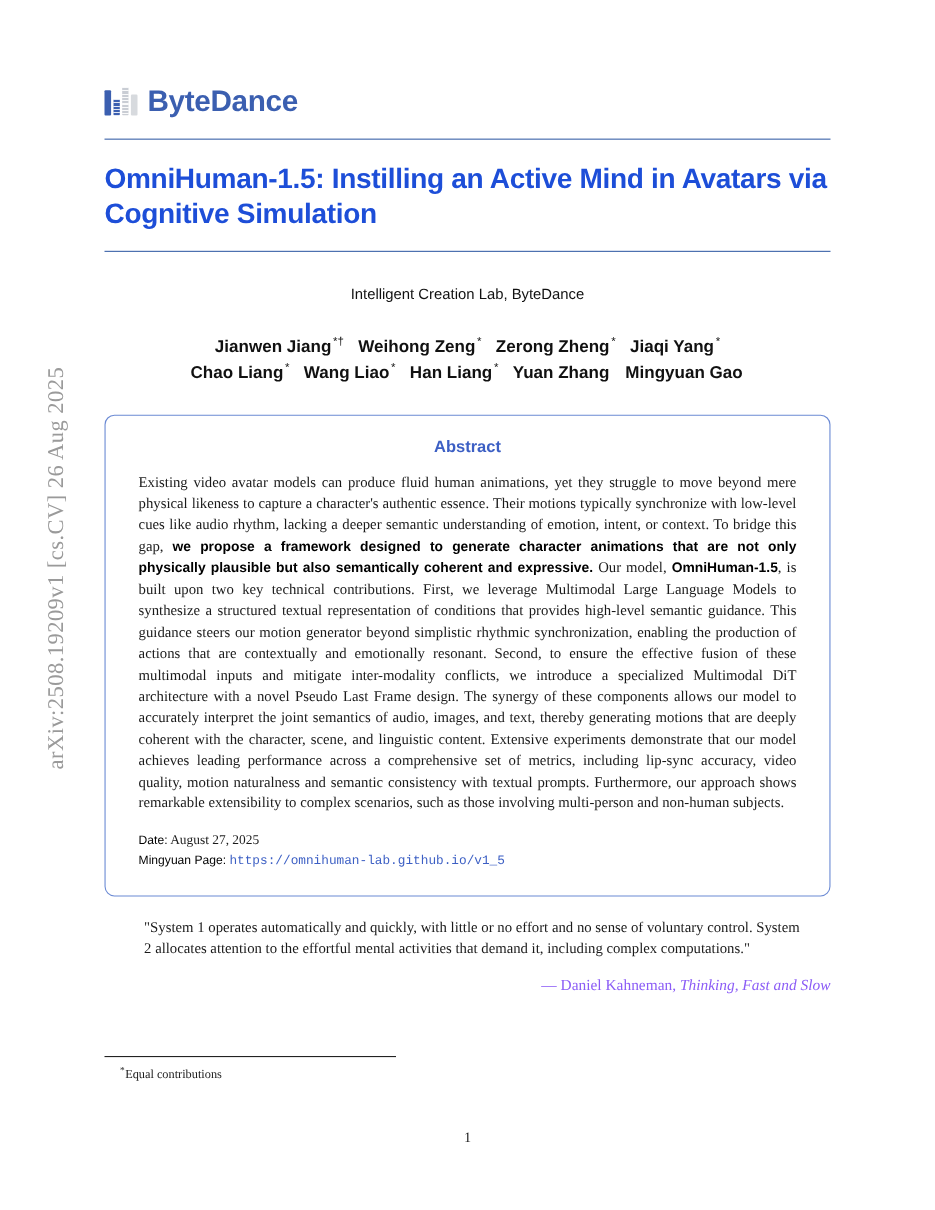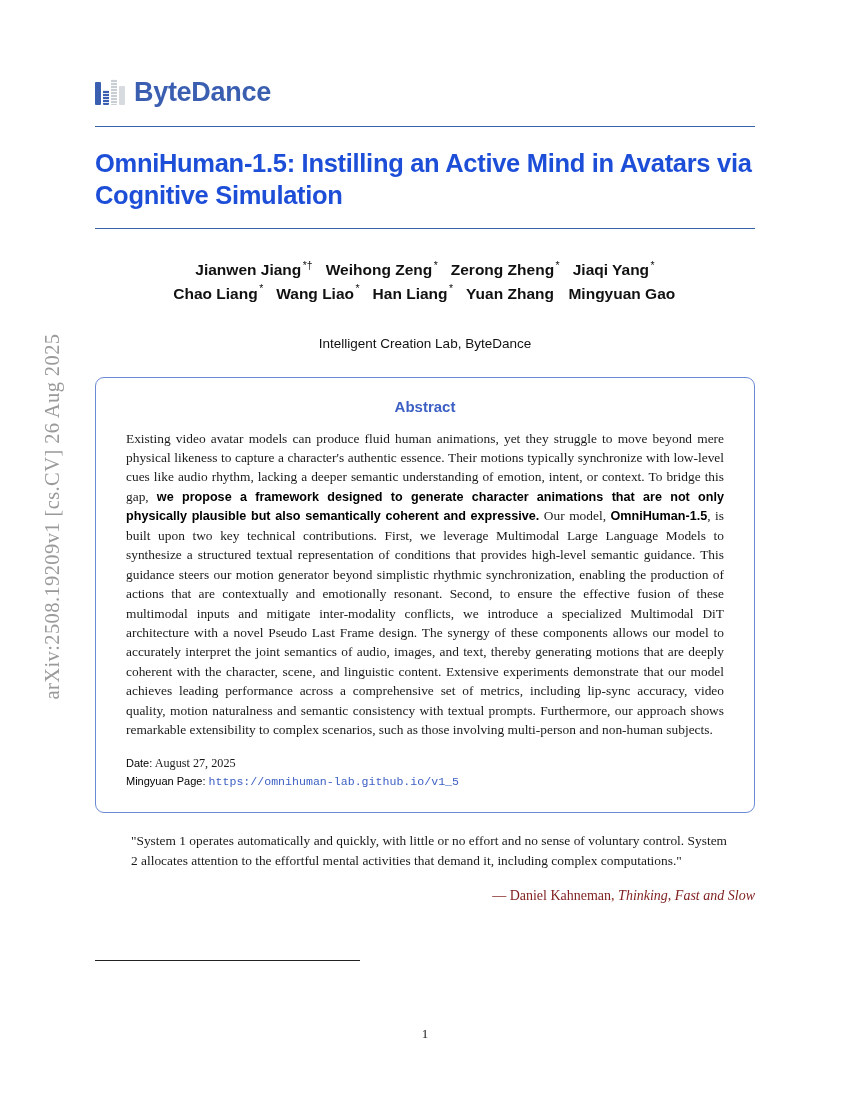--- a/index.html
+++ b/index.html
@@ -191,21 +191,21 @@
     font-size: 13.4px;
     line-height: 1.47;
     text-align: justify;
     color: #1a1a1a;
   }
   #quote-attrib {
     margin: 17px 0 0 0;
     text-align: right;
     font-family: "Liberation Serif", serif;
     font-size: 14px;
-    color: #7f1d1d;
+    color: #8b5cf6;
   }
   #quote-attrib .work { font-style: italic; }
 
   
   #footnotes {
     position: absolute;
     left: 0;
     top: 960px;
     width: 280px;
   }
@@ -258,30 +258,30 @@
       <span class="logo-text">ByteDance</span>
     </div>
   </div>
 
   <div class="rule" id="rule-top"></div>
 
   <h1 id="paper-title">OmniHuman-1.5: Instilling an Active Mind in Avatars via Cognitive Simulation</h1>
 
   <div class="rule" id="rule-under-title"></div>
 
+  <div id="affiliation">Intelligent Creation Lab, ByteDance</div>
+
   <div id="authors">
     <div>
       <span class="author"><span>Jianwen Jiang</span><span class="sup">*†</span></span><span class="author"><span>Weihong Zeng</span><span class="sup">*</span></span><span class="author"><span>Zerong Zheng</span><span class="sup">*</span></span><span class="author"><span>Jiaqi Yang</span><span class="sup">*</span></span>
     </div>
     <div>
       <span class="author"><span>Chao Liang</span><span class="sup">*</span></span><span class="author"><span>Wang Liao</span><span class="sup">*</span></span><span class="author"><span>Han Liang</span><span class="sup">*</span></span><span class="author"><span>Yuan Zhang</span><span class="sup"></span></span><span class="author"><span>Mingyuan Gao</span><span class="sup"></span></span>
     </div>
   </div>
-
-  <div id="affiliation">Intelligent Creation Lab, ByteDance</div>
 
   <div id="abstract-box">
     <div id="abstract-heading">Abstract</div>
     <div id="abstract-body"><span>Existing video avatar models can produce fluid human animations, yet they struggle to move beyond mere physical likeness to capture a character's authentic essence. Their motions typically synchronize with low-level cues like audio rhythm, lacking a deeper semantic understanding of emotion, intent, or context. To bridge this gap, </span><span class="emph-sans">we propose a framework designed to generate character animations that are not only physically plausible but also semantically coherent and expressive.</span><span> Our model, </span><span class="emph-sans">OmniHuman-1.5</span><span>, is built upon two key technical contributions. First, we leverage Multimodal Large Language Models to synthesize a structured textual representation of conditions that provides high-level semantic guidance. This guidance steers our motion generator beyond simplistic rhythmic synchronization, enabling the production of actions that are contextually and emotionally resonant. Second, to ensure the effective fusion of these multimodal inputs and mitigate inter-modality conflicts, we introduce a specialized Multimodal DiT architecture with a novel Pseudo Last Frame design. The synergy of these components allows our model to accurately interpret the joint semantics of audio, images, and text, thereby generating motions that are deeply coherent with the character, scene, and linguistic content. Extensive experiments demonstrate that our model achieves leading performance across a comprehensive set of metrics, including lip-sync accuracy, video quality, motion naturalness and semantic consistency with textual prompts. Furthermore, our approach shows remarkable extensibility to complex scenarios, such as those involving multi-person and non-human subjects.</span></div>
 
     <div id="abstract-meta">
       <div>
         <span class="meta-label">Date:</span>
         <span>August 27, 2025</span>
       </div>
@@ -291,17 +291,18 @@
       </div>
     </div>
   </div>
 
 
   <div id="quote-block">"System 1 operates automatically and quickly, with little or no effort and no sense of voluntary control. System 2 allocates attention to the effortful mental activities that demand it, including complex computations."</div>
   <div id="quote-attrib"><span>— Daniel Kahneman, </span><span class="work">Thinking, Fast and Slow</span></div>
 
   <div id="footnotes">
     <div id="footnote-rule"></div>
+    <div class="footnote"><span class="fn-mark">*</span><span>Equal contributions</span></div>
   </div>
 
   <div id="page-number">1</div>
 
 </div>
 
 </body></html>

